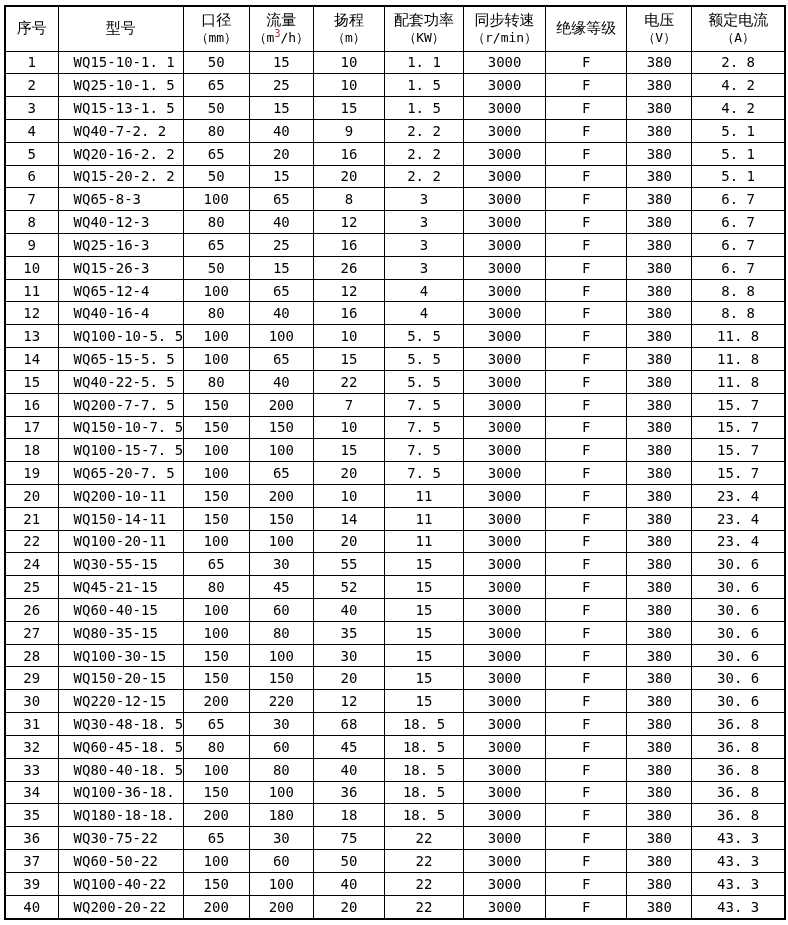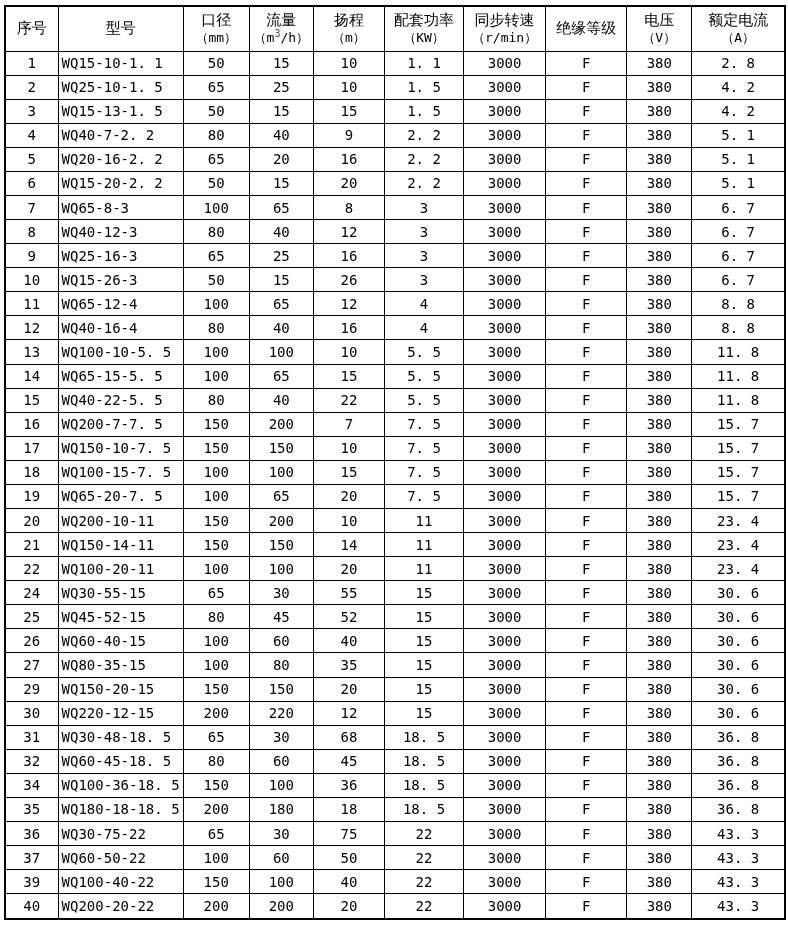--- a/index.html
+++ b/index.html
@@ -33,21 +33,21 @@
     color: #000000;
     overflow: hidden;
     white-space: nowrap;
   }
   .spec-table thead tr { height: 45px; }
   .spec-table th { font-size: 15px; line-height: 1.25; }
   .h-unit { font-size: 13px; text-align: center; }
   .spec-table tbody td { font-size: 14px; }
   td.model-cell {
     text-align: left;
-    padding-left: 3px;
+    padding-left: 15px;
   }
   sup.sup-accent {
     font-size: 10px;
     line-height: 0;
   }
 </style>
 </head>
 <body>
 
 <div class="page">
@@ -377,21 +377,21 @@
           <td>30</td>
           <td>55</td>
           <td>15</td>
           <td>3000</td>
           <td>F</td>
           <td>380</td>
           <td>30. 6</td>
         </tr>
         <tr>
           <td>25</td>
-          <td class="model-cell">WQ45-52-15</td>
+          <td class="model-cell">WQ45-21-15</td>
           <td>80</td>
           <td>45</td>
           <td>52</td>
           <td>15</td>
           <td>3000</td>
           <td>F</td>
           <td>380</td>
           <td>30. 6</td>
         </tr>
         <tr>
@@ -405,20 +405,32 @@
           <td>F</td>
           <td>380</td>
           <td>30. 6</td>
         </tr>
         <tr>
           <td>27</td>
           <td class="model-cell">WQ80-35-15</td>
           <td>100</td>
           <td>80</td>
           <td>35</td>
+          <td>15</td>
+          <td>3000</td>
+          <td>F</td>
+          <td>380</td>
+          <td>30. 6</td>
+        </tr>
+        <tr>
+          <td>28</td>
+          <td class="model-cell">WQ100-30-15</td>
+          <td>150</td>
+          <td>100</td>
+          <td>30</td>
           <td>15</td>
           <td>3000</td>
           <td>F</td>
           <td>380</td>
           <td>30. 6</td>
         </tr>
         <tr>
           <td>29</td>
           <td class="model-cell">WQ150-20-15</td>
           <td>150</td>
@@ -453,20 +465,32 @@
           <td>F</td>
           <td>380</td>
           <td>36. 8</td>
         </tr>
         <tr>
           <td>32</td>
           <td class="model-cell">WQ60-45-18. 5</td>
           <td>80</td>
           <td>60</td>
           <td>45</td>
+          <td>18. 5</td>
+          <td>3000</td>
+          <td>F</td>
+          <td>380</td>
+          <td>36. 8</td>
+        </tr>
+        <tr>
+          <td>33</td>
+          <td class="model-cell">WQ80-40-18. 5</td>
+          <td>100</td>
+          <td>80</td>
+          <td>40</td>
           <td>18. 5</td>
           <td>3000</td>
           <td>F</td>
           <td>380</td>
           <td>36. 8</td>
         </tr>
         <tr>
           <td>34</td>
           <td class="model-cell">WQ100-36-18. 5</td>
           <td>150</td>

